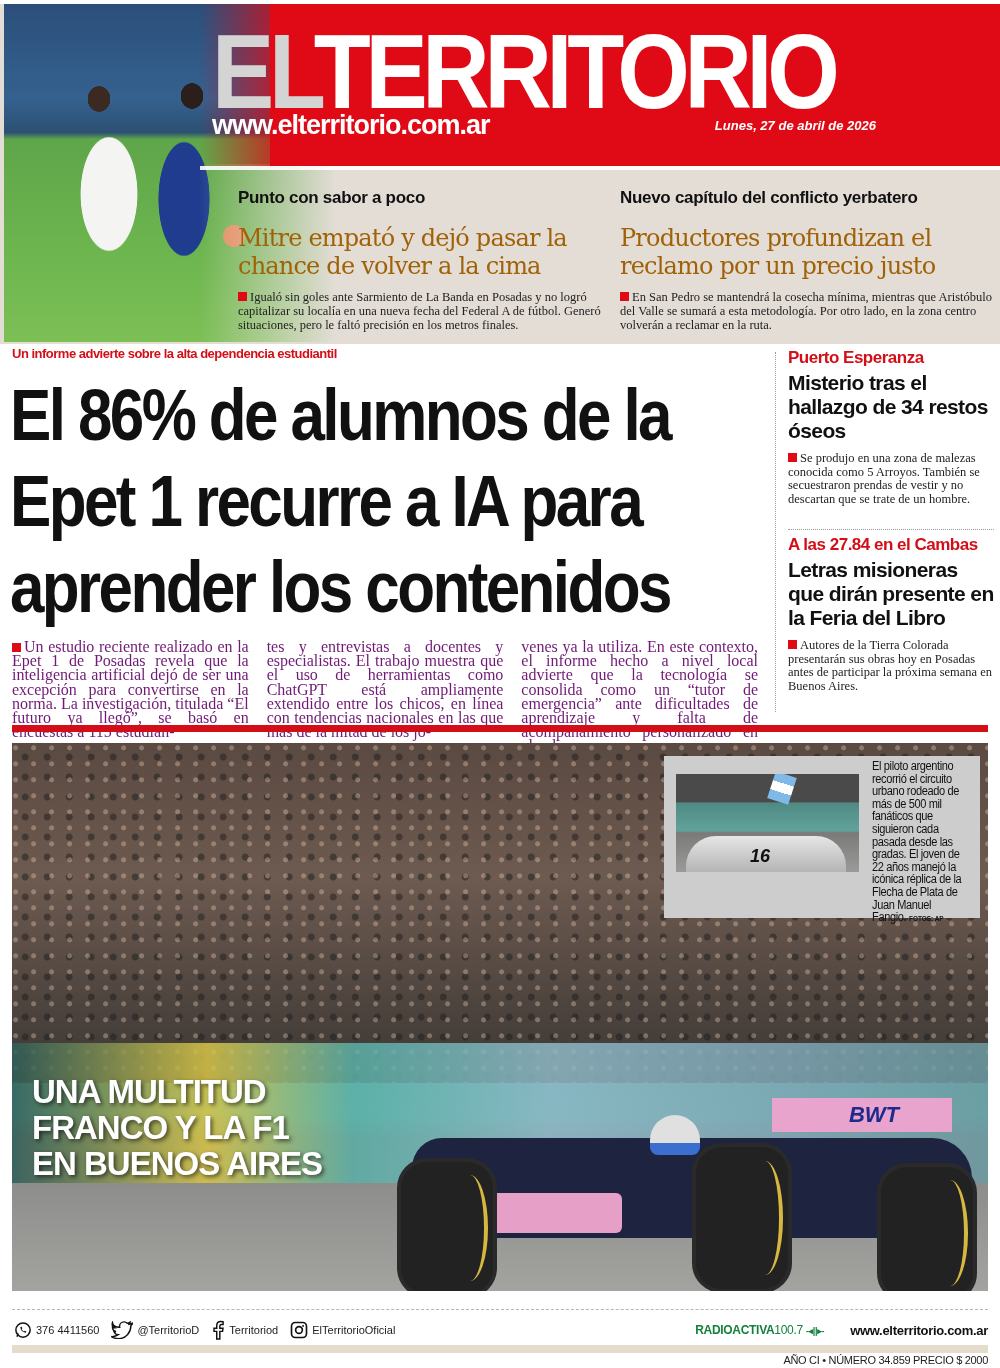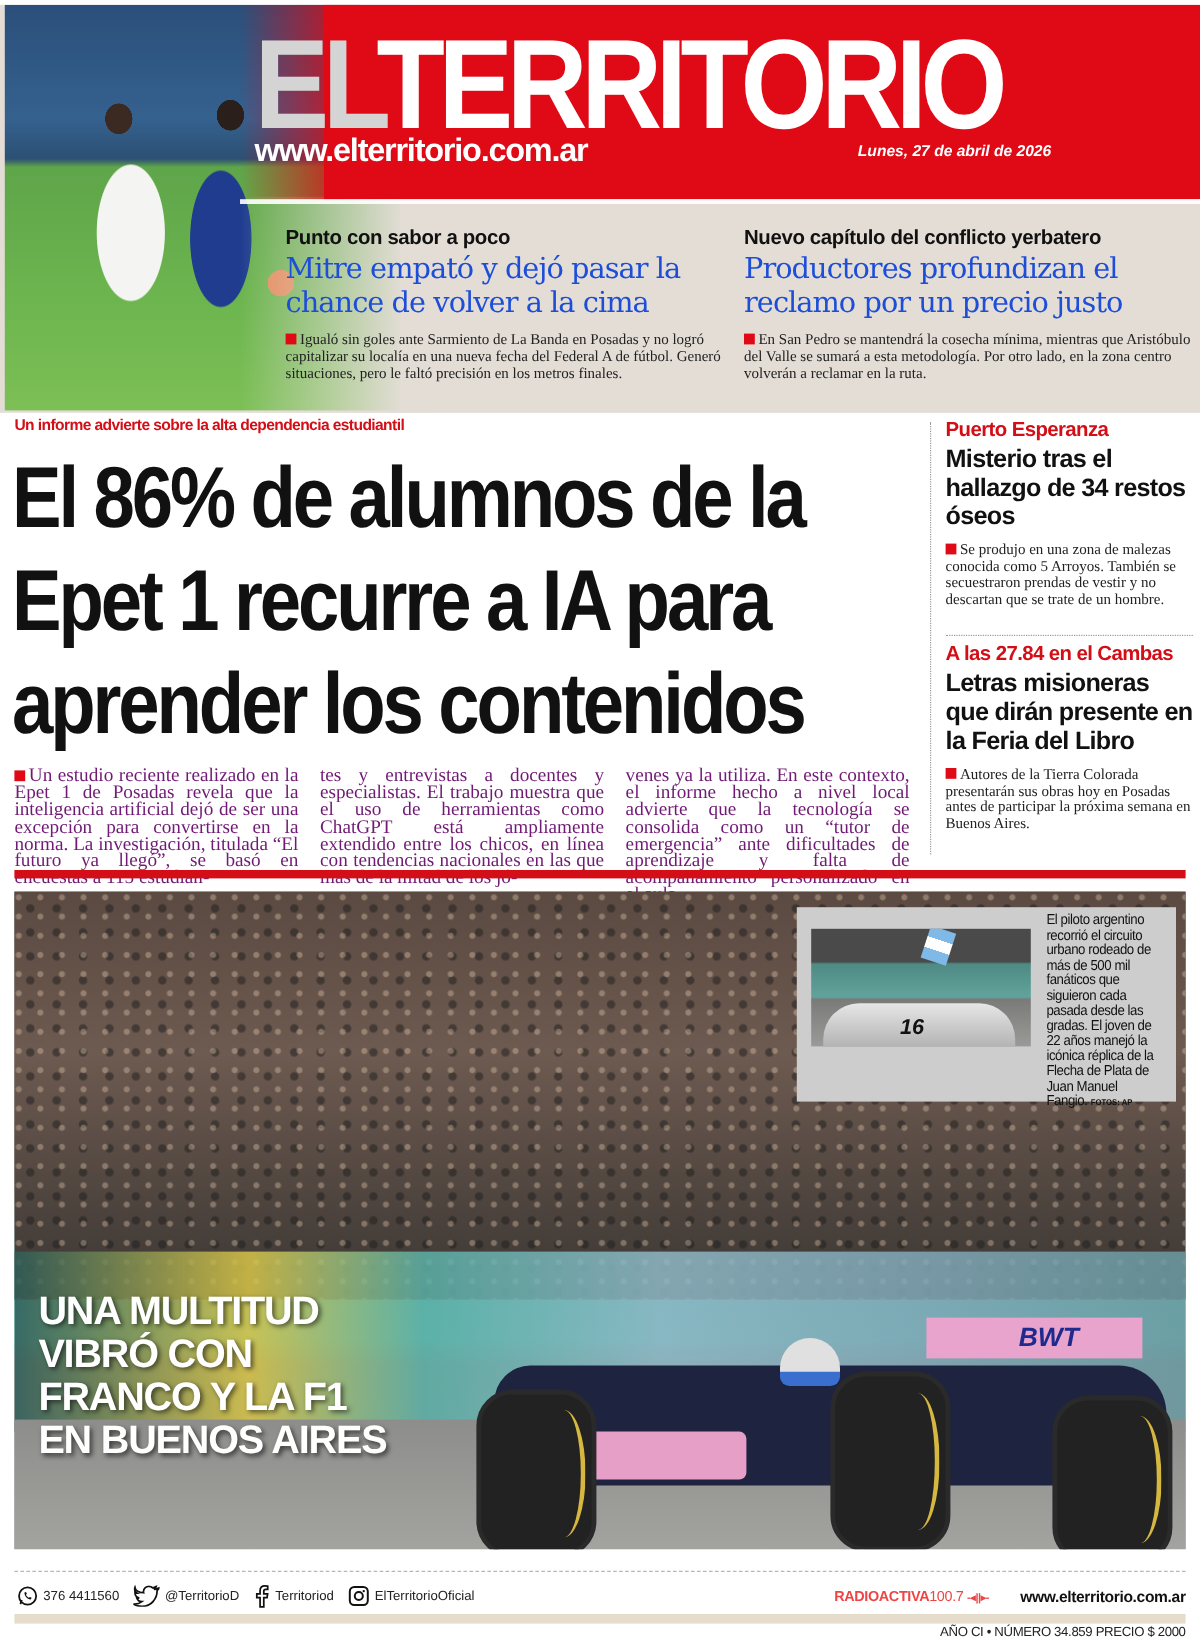--- a/index.html
+++ b/index.html
@@ -29,21 +29,21 @@
     transform: scaleX(0.88); transform-origin: left; white-space: nowrap; }
   .logo .el { color: #d4d4d4; }
   .logo .terr { color: #ffffff; }
   .mast-url { position: absolute; left: 212px; top: 106px; font-family: "Liberation Sans", sans-serif;
     font-weight: 700; font-size: 27px; color: #ffffff; letter-spacing: -1px; }
   .mast-date { position: absolute; right: 124px; top: 114px; font-family: "Liberation Sans", sans-serif;
     font-weight: 700; font-style: italic; font-size: 13px; color: #ffffff; }
 
   .teaser { position: absolute; top: 184px; }
   .teaser .kicker { font-family: "Liberation Sans", sans-serif; font-weight: 700; font-size: 17px; color: #111; letter-spacing: -0.3px; }
-  .teaser .title { font-family: "DejaVu Serif", serif; font-weight: 400; font-size: 24px; line-height: 28px; color: #1d4ed8; margin-top: 2px; letter-spacing: -0.8px; }
+  .teaser .title { font-family: "DejaVu Serif", serif; font-weight: 400; font-size: 24px; line-height: 28px; color: #a16207; margin-top: 16px; letter-spacing: -0.8px; }
   .teaser .body { font-family: "Liberation Serif", serif; font-size: 12.5px; line-height: 14px; color: #222; margin-top: 10px; }
   .sq { display: inline-block; width: 9px; height: 9px; background: #df0a16; margin-right: 3px; vertical-align: 0px; }
 
   
   .kicker-red { position: absolute; left: 12px; top: 346px; font-family: "Liberation Sans", sans-serif;
     font-weight: 700; font-size: 13px; color: #d40e17; letter-spacing: -0.5px; }
   .headline { position: absolute; left: 10px; top: 372px; width: 760px; font-family: "Liberation Sans", sans-serif;
     font-weight: 700; font-size: 72px; line-height: 86px; color: #111; letter-spacing: -3px;
     transform: scaleX(0.86); transform-origin: left; white-space: nowrap; }
   .main-cols { position: absolute; left: 12px; top: 640px; width: 746px; display: flex; gap: 18px; }
@@ -92,21 +92,21 @@
     font-size: 12px; line-height: 12.6px; color: #111; letter-spacing: -0.4px; transform: scaleX(0.92); transform-origin: left; }
   .inset-caption .credit { font-weight: 700; font-size: 7px; letter-spacing: 0; }
 
   
   .foot-sep { position: absolute; left: 12px; top: 1309px; width: 976px; border-top: 1px dashed #b6b6b6; }
   .foot-row { position: absolute; left: 14px; top: 1319px; width: 974px; height: 22px; display: flex; align-items: center;
     font-family: "Liberation Sans", sans-serif; font-size: 11px; color: #222; }
   .foot-row .social { display: flex; align-items: center; gap: 4px; margin-right: 12px; }
   .foot-row svg { display: block; }
   .foot-right { margin-left: auto; display: flex; align-items: center; gap: 26px; }
-  .radio { font-weight: 700; font-size: 12px; color: #ef4444; letter-spacing: -0.3px; }
+  .radio { font-weight: 700; font-size: 12px; color: #15803d; letter-spacing: -0.3px; }
   .radio .freq { font-weight: 400; }
   .foot-url { font-weight: 700; font-size: 13px; color: #111; letter-spacing: -0.3px; }
   .foot-band { position: absolute; left: 12px; top: 1345px; width: 976px; height: 8px; background: #e6dccb; }
   .foot-meta { position: absolute; right: 12px; top: 1354px; font-family: "Liberation Sans", sans-serif; font-size: 11px; color: #222; letter-spacing: -0.3px; }
 </style>
 </head>
 <body>
 
 <div class="top">
   <div class="photo-soccer"></div>
@@ -172,21 +172,20 @@
     </div>
   <div class="car-nose"></div>
   <div class="helmet"></div>
   <div class="tire" style="left:385px; top:415px;"></div>
   <div class="tire" style="left:680px; top:400px; height:150px;"></div>
   <div class="tire" style="left:865px; top:420px;"></div>
 </div>
 
 <div class="f1-headline">
   <div>UNA MULTITUD</div>
-  <div>VIBRÓ CON</div>
   <div>FRANCO Y LA F1</div>
   <div>EN BUENOS AIRES</div>
 </div>
 
 <div class="inset">
   <div class="inset-photo">
     <div class="flag"></div>
     <div class="car"></div>
     <div class="num">16</div>
   </div>

